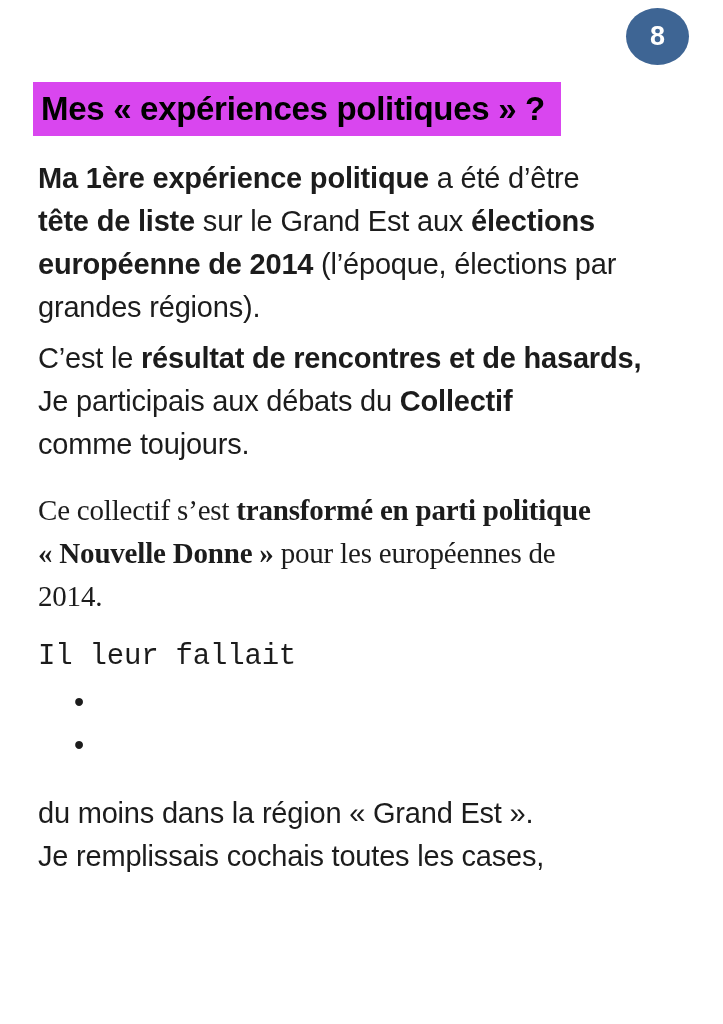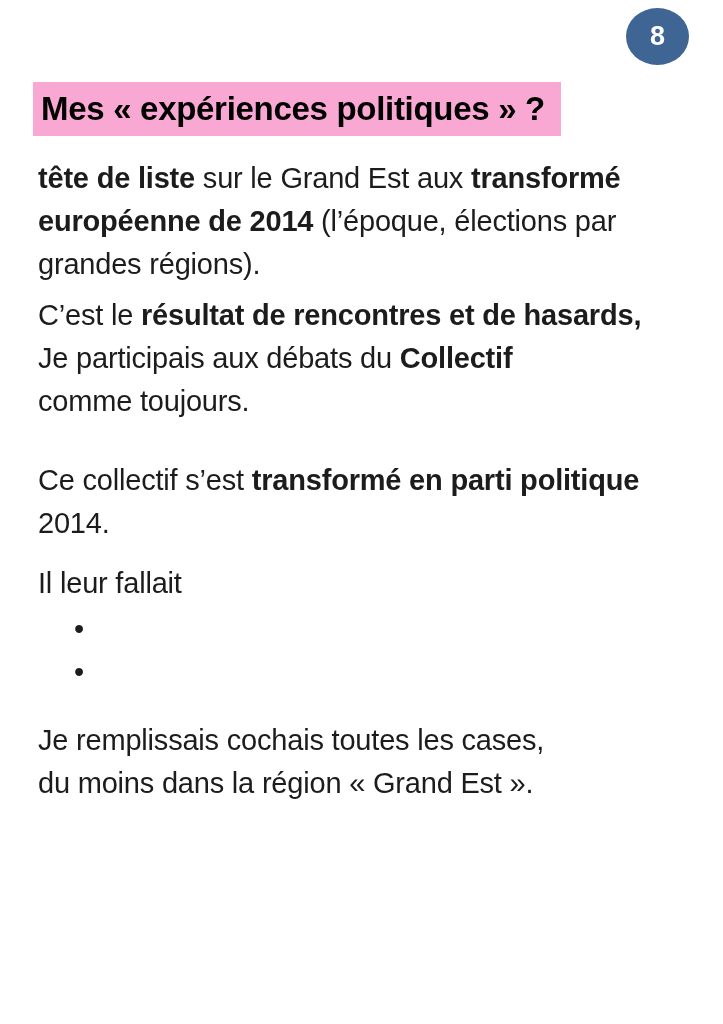--- a/index.html
+++ b/index.html
@@ -62,61 +62,63 @@
     padding-left: 36px;
     white-space: nowrap;
   }
   .dot {
     width: 27px;
     flex: 0 0 27px;
   }
   
   .block-0 { margin-top: 21px; }
   .block-1 { margin-top: 8px; }
-  .block-2 { margin-top: 36px; }
-  .block-3 { margin-top: 17px; }
+  .block-2 { margin-top: 23px; font-family: Liberation Serif, serif; }
+  .block-3 { margin-top: 17px; font-family: Liberation Mono, monospace; }
   .block-4 { margin-top: 3px; }
   .block-5 { margin-top: 25px; }
 </style>
 </head>
 <body>
 
 <div class="slide" style="color: rgb(28, 28, 28); background: rgb(255, 255, 255);">
   <div class="badge" style="background: rgb(62, 101, 148);">
     <span>8</span>
   </div>
   <div class="content">
     <div>
-      <span class="title-highlight" style="background: #f9a8d4;">Mes « expériences politiques » ?</span>
+      <span class="title-highlight" style="background: #d946ef;">Mes « expériences politiques » ?</span>
     </div>
     <div>
         <div class="para block-0">
-          <div class="line"><b>tête de liste</b><span> sur le Grand Est aux </span><b>transformé</b></div>
+          <div class="line"><b>Ma 1ère expérience politique</b><span> a été d’être</span></div>
+          <div class="line"><b>tête de liste</b><span> sur le Grand Est aux </span><b>élections</b></div>
           <div class="line"><b>européenne de 2014</b><span> (l’époque, élections par</span></div>
           <div class="line"><span>grandes régions).</span></div>
         </div>
         <div class="para block-1">
           <div class="line"><span>C’est le </span><b>résultat de rencontres et de hasards,</b></div>
           <div class="line"><span>Je participais aux débats du </span><b>Collectif</b></div>
           <div class="line"><span>comme toujours.</span></div>
         </div>
         <div class="para block-2">
           <div class="line"><span>Ce collectif s’est </span><b>transformé en parti politique</b></div>
+          <div class="line"><b>« Nouvelle Donne »</b><span> pour les européennes de</span></div>
           <div class="line"><span>2014.</span></div>
         </div>
         <div class="para block-3">
           <div class="line"><span>Il leur fallait</span></div>
         </div>
         <div class="bullets block-4">
           <div class="bullet-row">
             <span class="dot">•</span>
           </div>
           <div class="bullet-row">
             <span class="dot">•</span>
           </div>
         </div>
         <div class="para block-5">
+          <div class="line"><span>du moins dans la région « Grand Est ».</span></div>
           <div class="line"><span>Je remplissais cochais toutes les cases,</span></div>
-          <div class="line"><span>du moins dans la région « Grand Est ».</span></div>
         </div>
       </div>
   </div>
 </div>
 
 </body></html>

